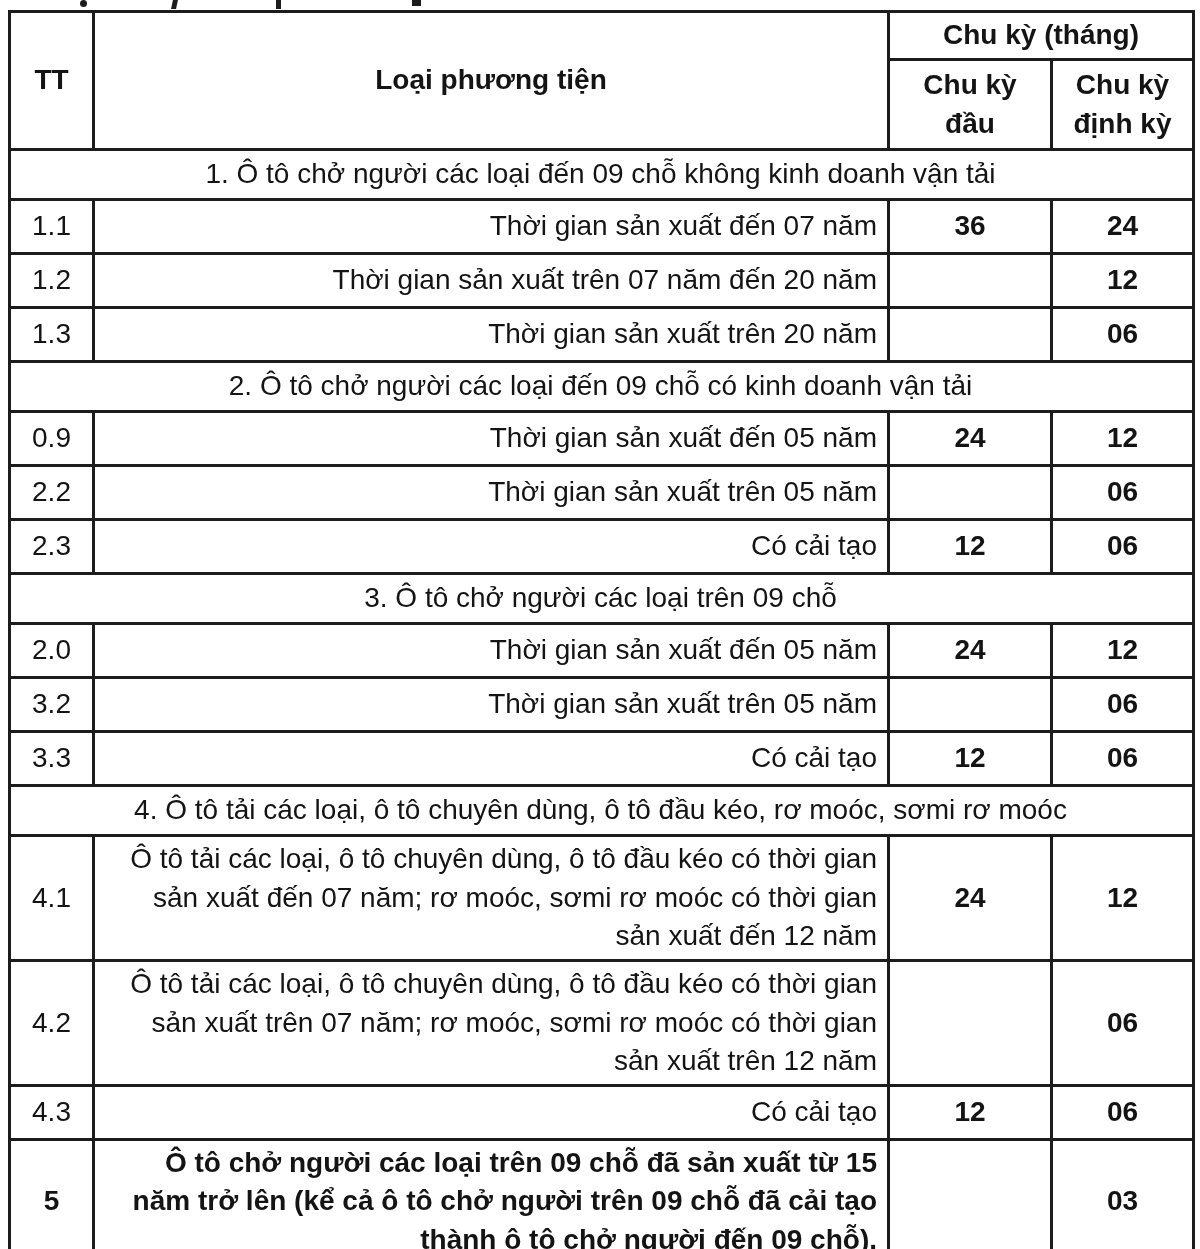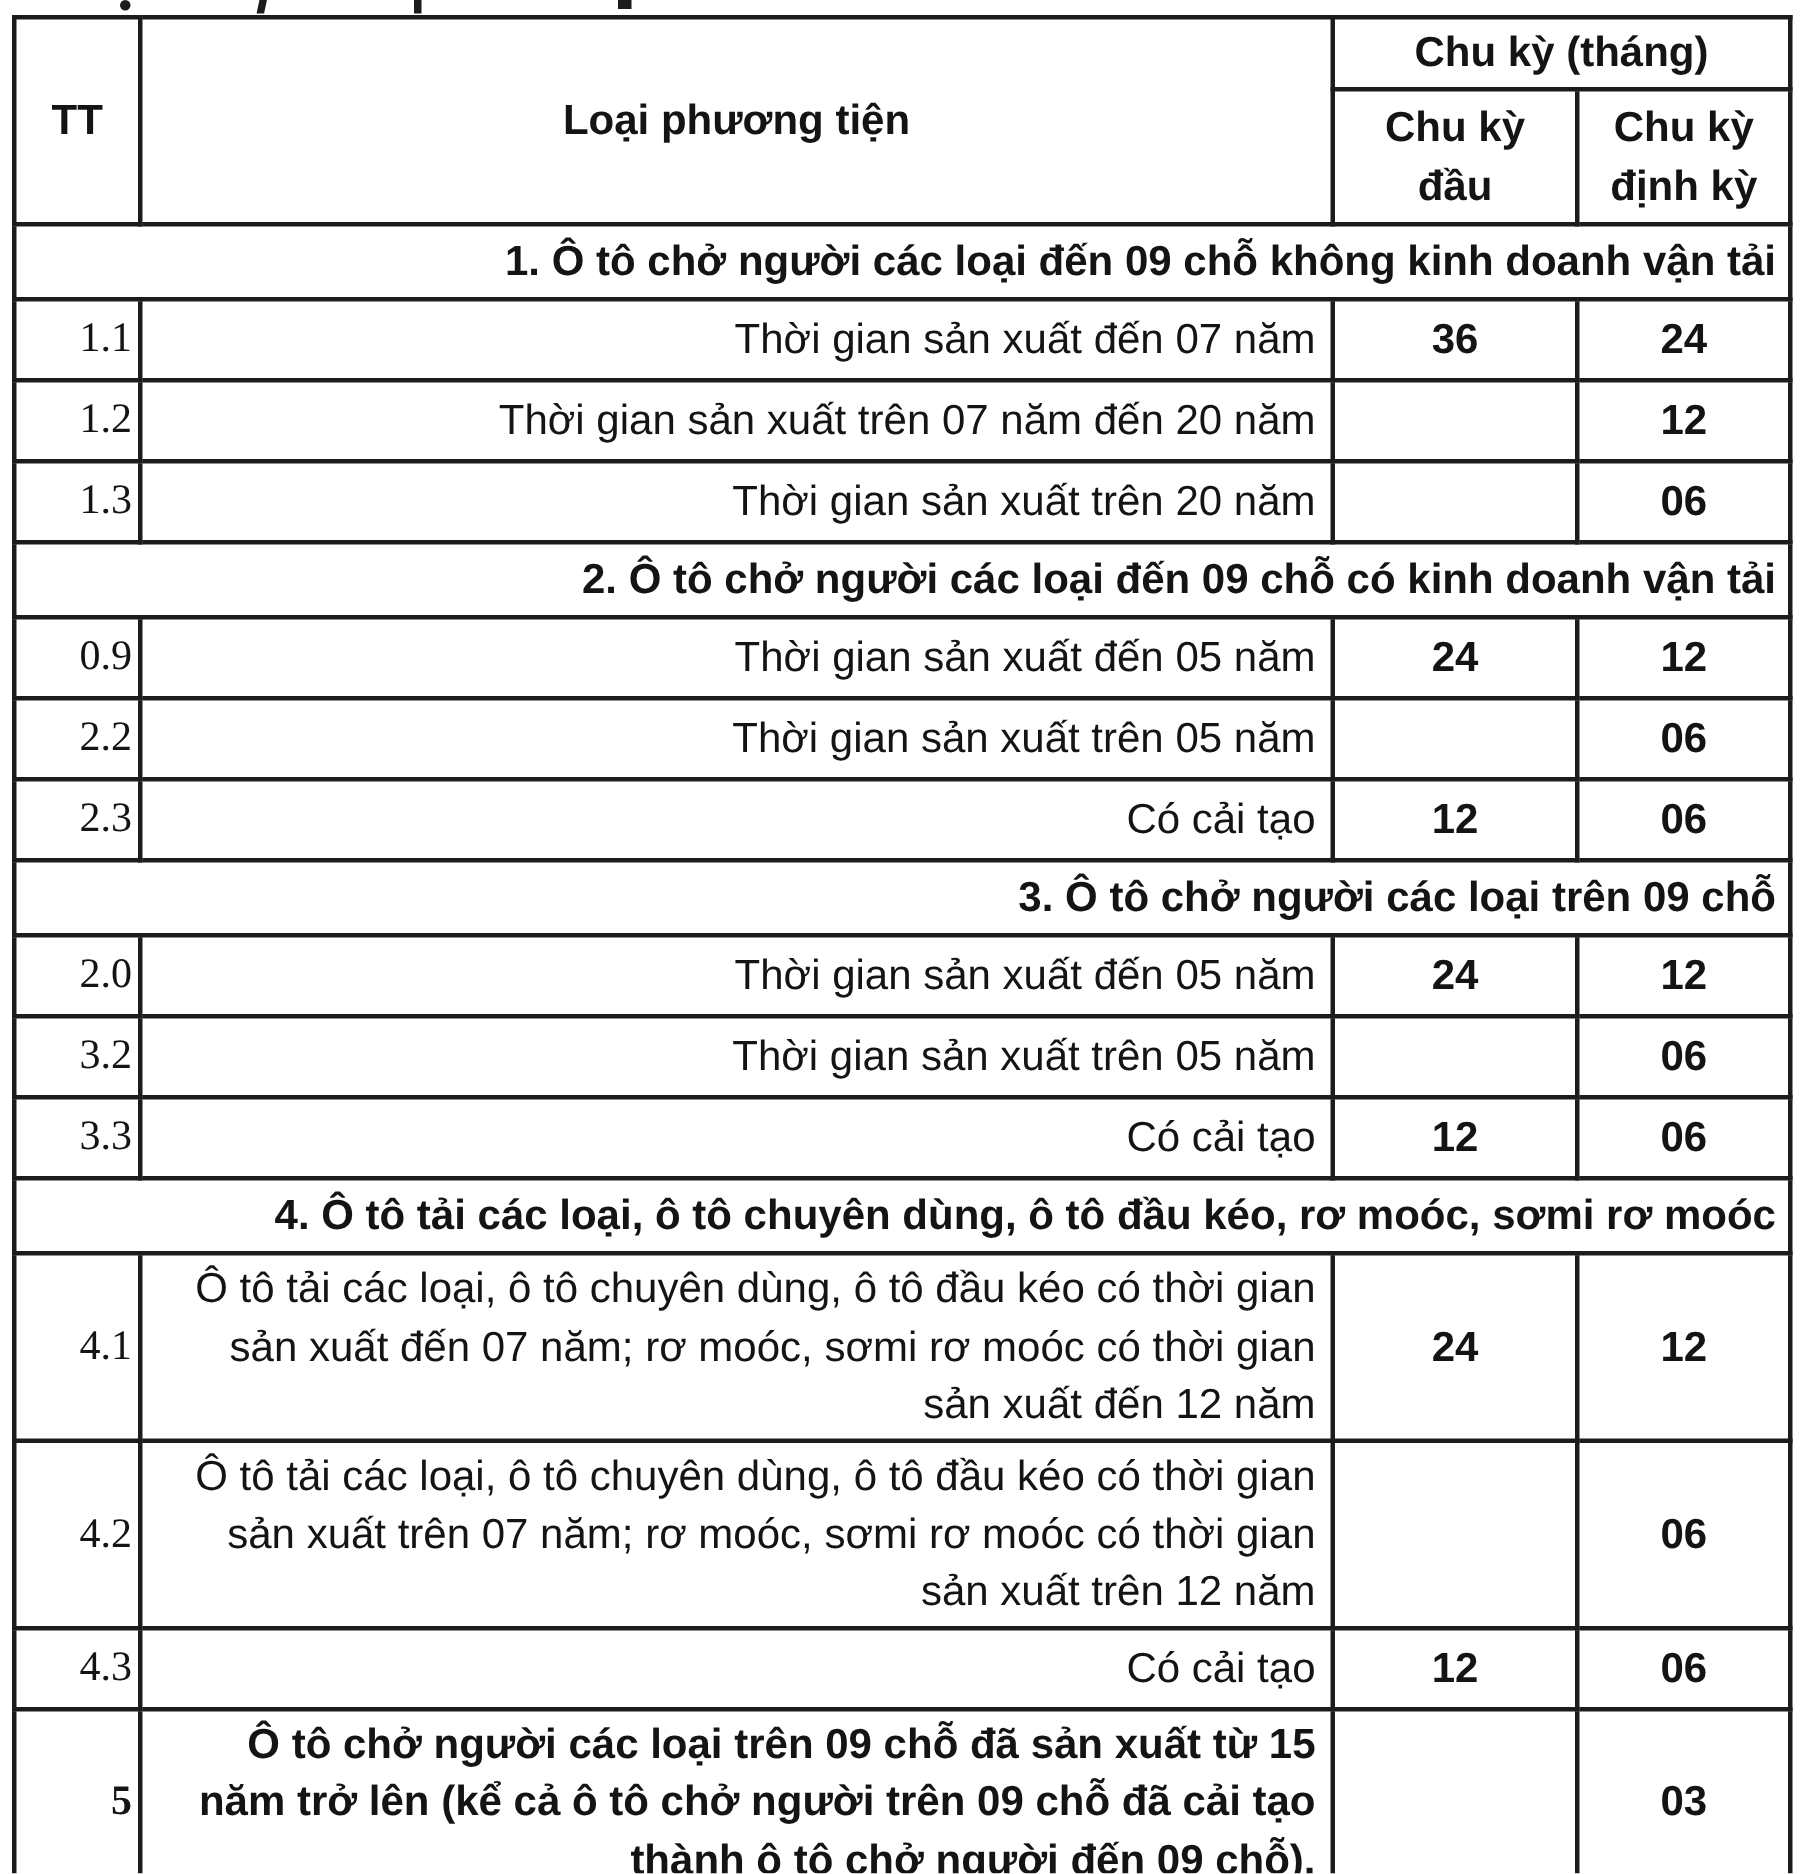--- a/index.html
+++ b/index.html
@@ -46,28 +46,27 @@
     text-align: center;
     padding: 2px 6px;
   }
   tr.hdr-top    { height: 48px; }
   tr.hdr-sub    { height: 90px; }
   tr.section    { height: 50px; }
   tr.item       { height: 54px; }
   tr.item-tall  { height: 116px; }
 
   tr.section td {
-    font-weight: bold;
-    text-align: right;
+    font-weight: normal;
+    text-align: center;
     padding-left: 6px;
   }
   td.tt {
-    text-align: right;
+    text-align: center;
     padding: 3px 4px;
-    font-family: Liberation Serif, serif;
   }
   td.label {
     text-align: right;
     padding-left: 8px;
     padding-right: 10px;
   }
   td.num {
     text-align: center;
     font-weight: bold;
   }

